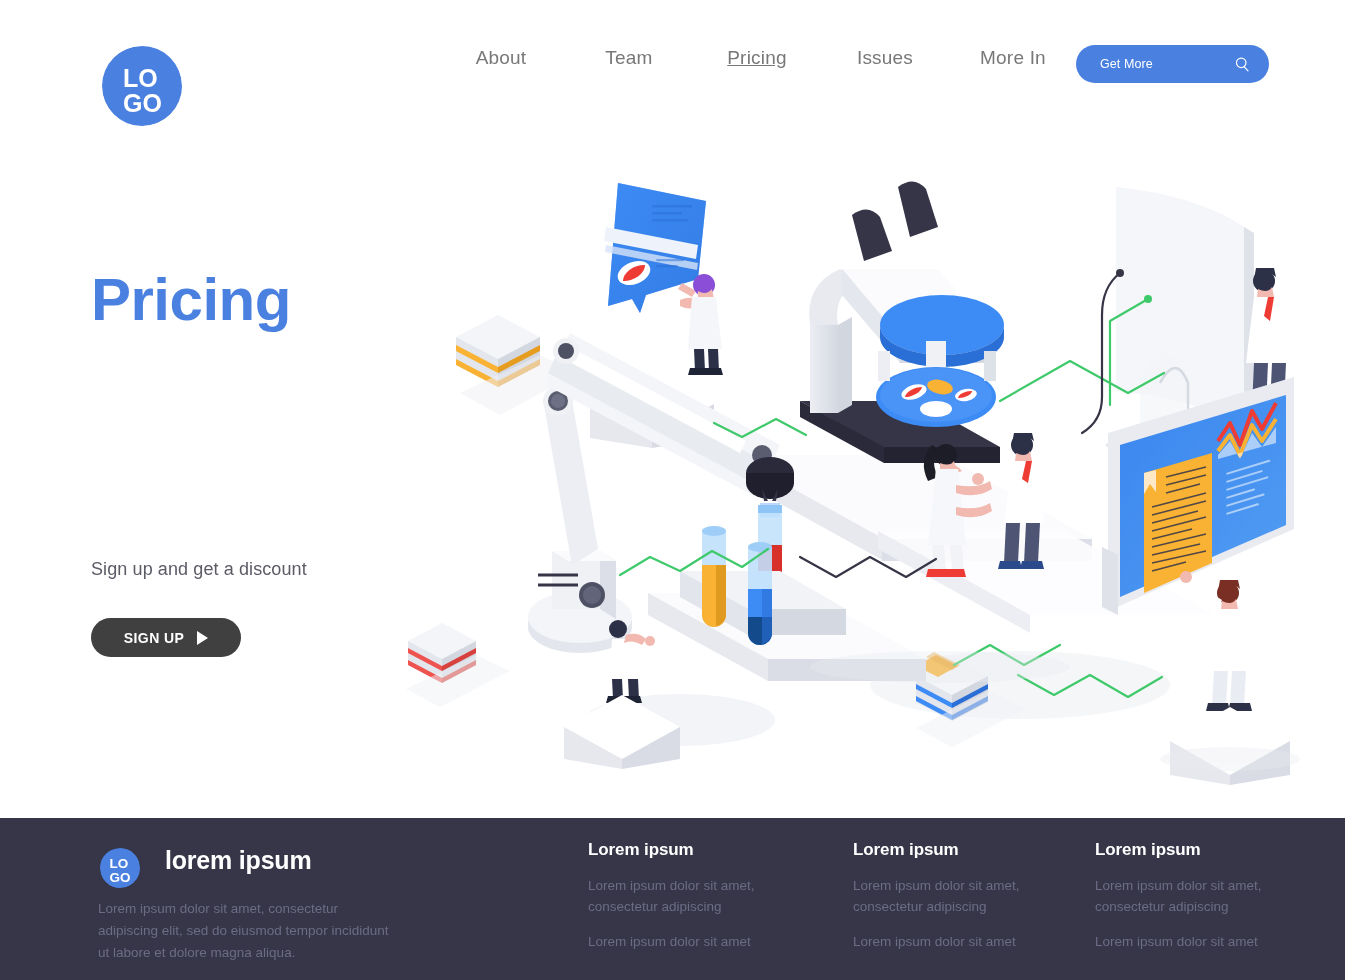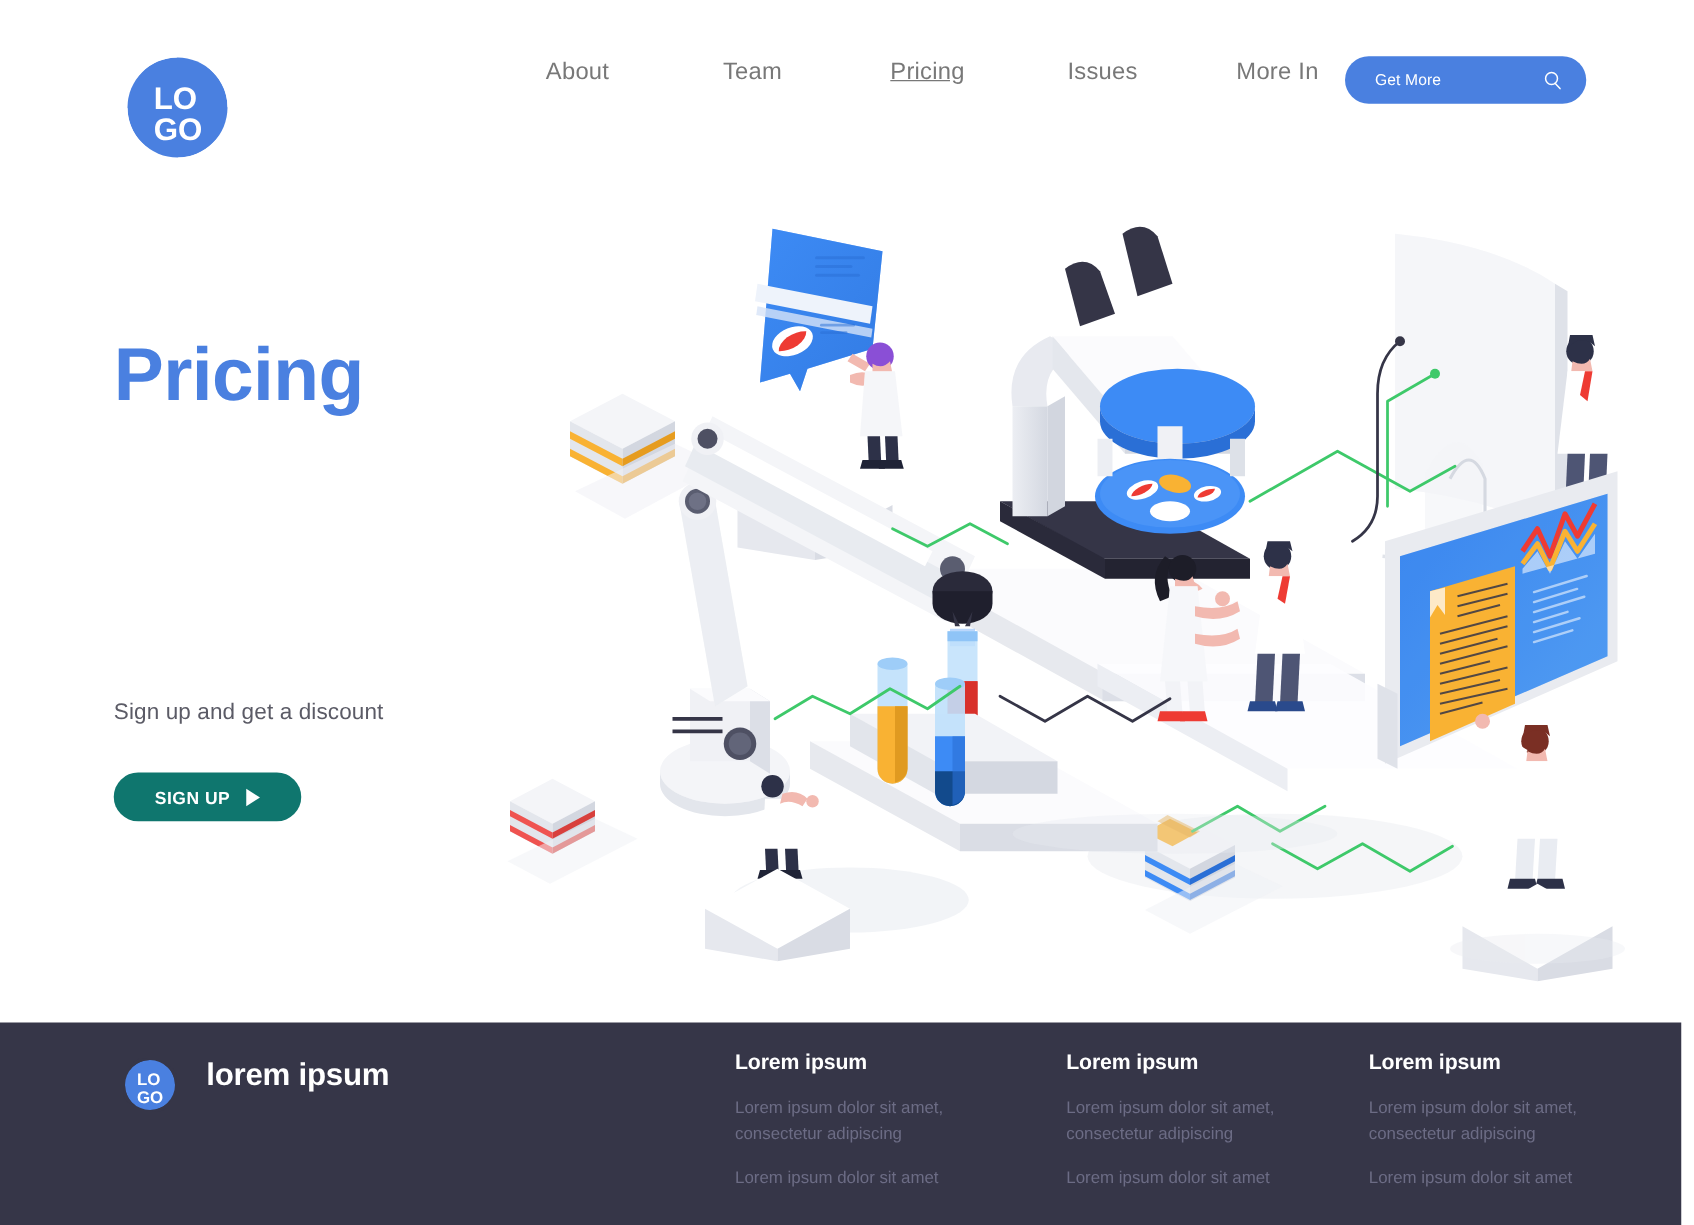--- a/index.html
+++ b/index.html
@@ -14,22 +14,22 @@
 
   
   .header {
     position: absolute; top: 0; left: 0; width: 1355px; height: 130px;
     display: flex; align-items: center;
   }
   .logo-wrap { position: absolute; left: 98px; top: 42px; width: 88px; height: 88px; }
   .logo-svg { display: block; }
 
   .nav {
-    position: absolute; left: 400px; top: 47px;
-    display: flex; align-items: center; gap: 16px;
+    position: absolute; left: 439px; top: 47px;
+    display: flex; align-items: center; gap: 4px;
   }
   .nav-item {
     color: #787878; font-size: 19px; font-weight: 500;
     letter-spacing: .2px; cursor: pointer; white-space: nowrap;
     text-align: center;
   }
   .nav-item:nth-child(1) { width: 124px; }
   .nav-item:nth-child(2) { width: 124px; }
   .nav-item:nth-child(3) { width: 124px; text-decoration: underline; }
   .nav-item:nth-child(4) { width: 124px; }
@@ -56,21 +56,21 @@
     color: #1d1d24; font-size: 25px; line-height: 1.42; font-weight: 700;
     letter-spacing: -0.2px;
   }
   .hero-note {
     position: absolute; left: 91px; top: 559px;
     color: #5b5b66; font-size: 18px; font-weight: 400; letter-spacing: .1px;
   }
   .signup-btn {
     position: absolute; left: 91px; top: 618px;
     width: 150px; height: 39px; border-radius: 20px;
-    background: #0f766e; border: none; cursor: pointer;
+    background: #404040; border: none; cursor: pointer;
     display: flex; align-items: center; justify-content: center; gap: 13px;
   }
   .signup-label { color: #fff; font-size: 14px; font-weight: 700; letter-spacing: .4px; }
   .signup-play { width: 0; height: 0; border-left: 11px solid #fff;
                  border-top: 7px solid transparent; border-bottom: 7px solid transparent; }
 
   
   .illustration { position: absolute; left: 380px; top: 155px; width: 975px; height: 640px; }
   .illustration svg { display: block; }
 
@@ -537,20 +537,21 @@
         <text x="23" y="44" font-family="Liberation Sans, sans-serif" font-size="27" font-weight="700" fill="#ffffff">LO</text>
         <text x="23" y="72" font-family="Liberation Sans, sans-serif" font-size="27" font-weight="700" fill="#ffffff">GO</text>
         <path d="M44 4 a40 40 0 0 0 -33 17 a22 22 0 0 1 33 -17 z" fill="#363648"></path>
         <path d="M84 44 a40 40 0 0 0 -17 -33 a22 22 0 0 1 17 33 z" fill="#363648"></path>
         <path d="M44 84 a40 40 0 0 0 33 -17 a22 22 0 0 1 -33 17 z" fill="#363648"></path>
         <path d="M4 44 a40 40 0 0 0 17 33 a22 22 0 0 1 -17 -33 z" fill="#363648"></path>
       </svg>
     </div>
 
     <div class="f-brand">lorem ipsum</div>
+    <div class="f-desc">Lorem ipsum dolor sit amet, consectetur adipiscing elit, sed do eiusmod tempor incididunt ut labore et dolore magna aliqua.</div>
 
     <div class="f-col f-col-1">
       <div class="f-col-title">Lorem ipsum</div>
       <div class="f-link">Lorem ipsum dolor sit amet, consectetur adipiscing</div>
       <div class="f-link">Lorem ipsum dolor sit amet</div>
     </div>
 
     <div class="f-col f-col-2">
       <div class="f-col-title">Lorem ipsum</div>
       <div class="f-link">Lorem ipsum dolor sit amet, consectetur adipiscing</div>

